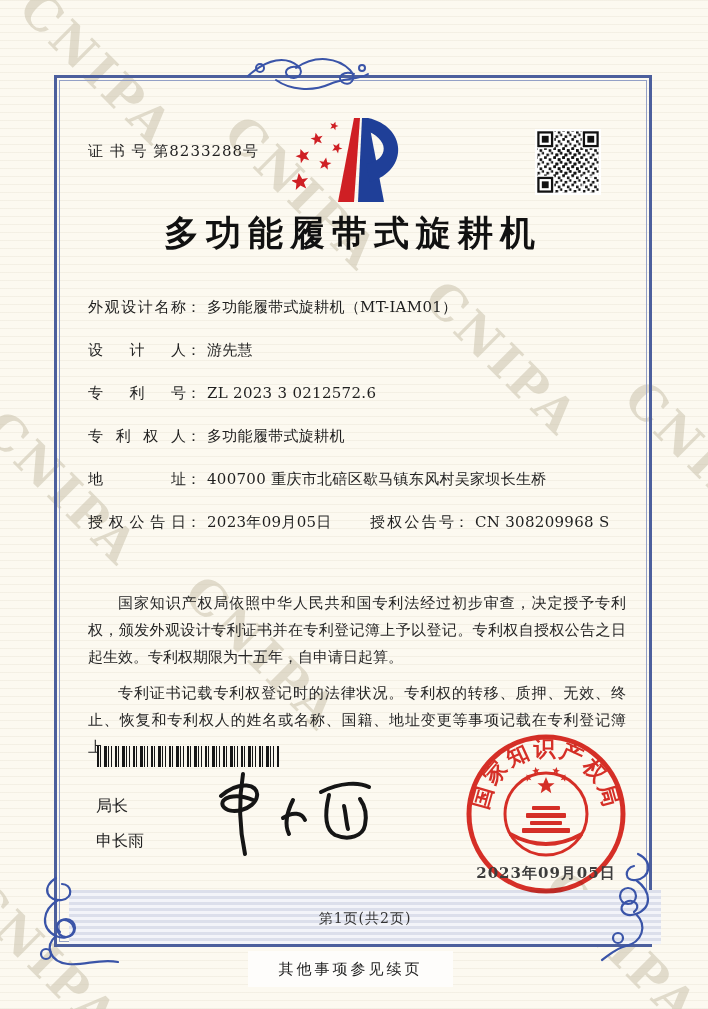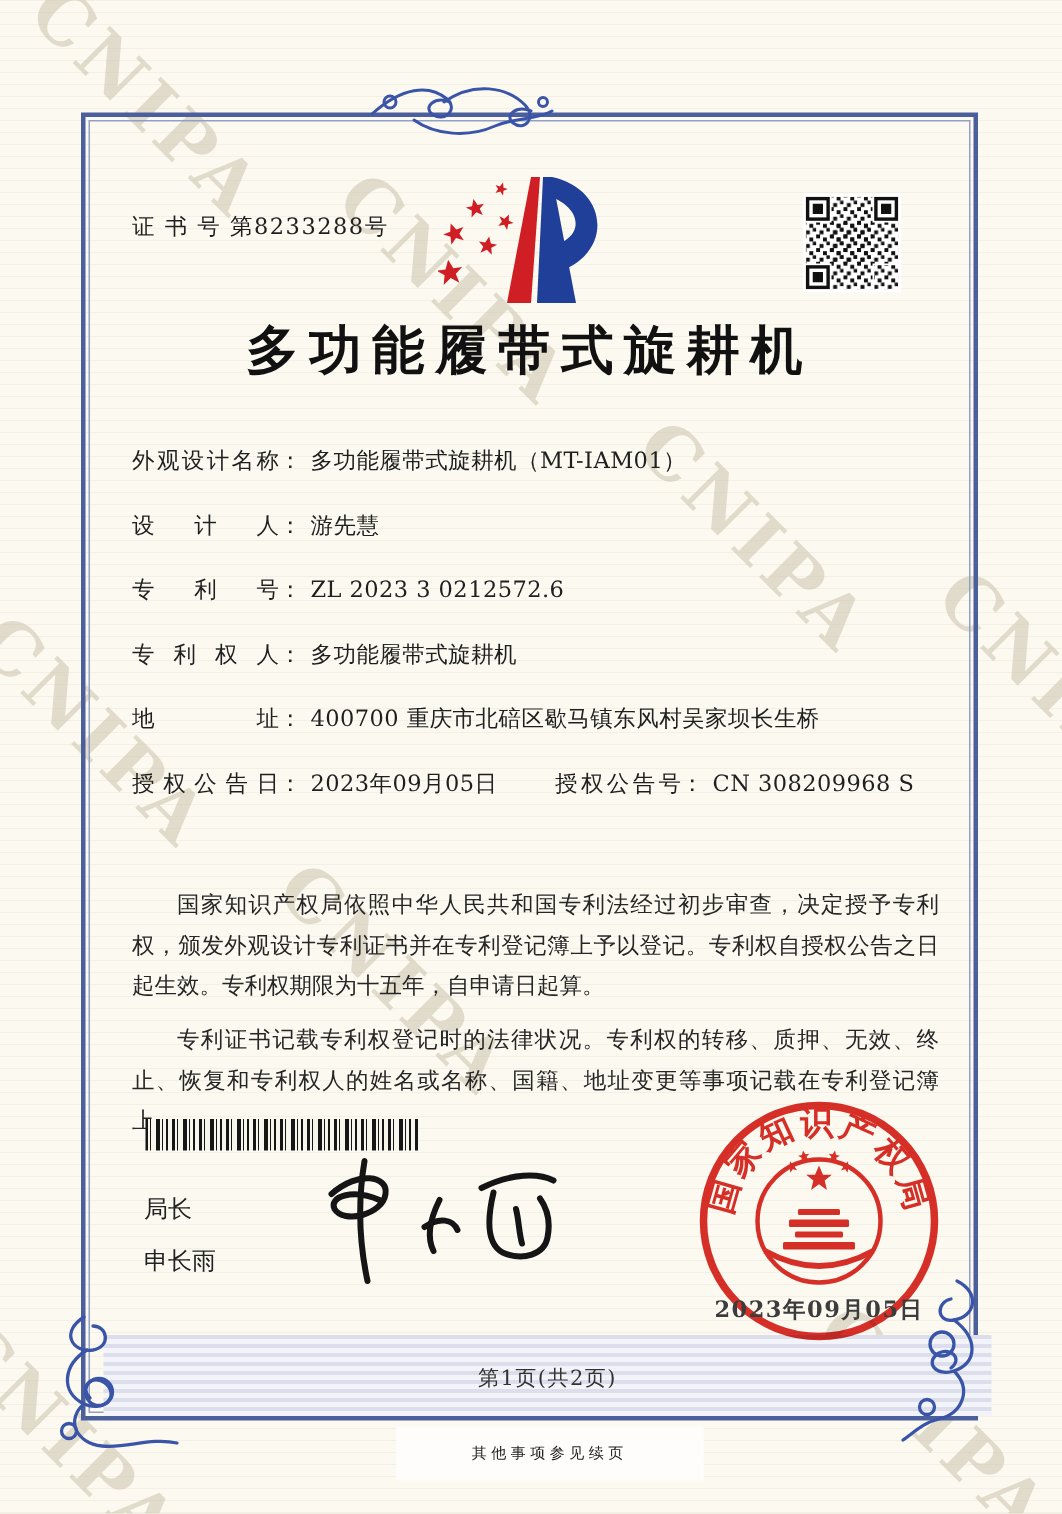--- a/index.html
+++ b/index.html
@@ -62,23 +62,23 @@
   }
   .band{
     position:absolute;left:69px;top:890px;width:592px;height:54px;
     background:repeating-linear-gradient(180deg,#dcdfeb 0 3px,#f3f4f9 3px 6px);
   }
   .page-num{
     position:absolute;left:0;top:20px;width:100%;text-align:center;
     font-size:14px;color:#333;letter-spacing:1px;
   }
   .footer-note{
-    position:absolute;left:264px;top:951px;width:205px;height:36px;
+    position:absolute;left:248px;top:951px;width:205px;height:36px;
     background:#fefdfb;display:flex;align-items:center;justify-content:center;
-    font-size:10px;letter-spacing:3px;color:#222;
+    font-size:15px;letter-spacing:3px;color:#222;
   }
   .orn{position:absolute;pointer-events:none;}
 </style>
 </head>
 <body>
 
 <div class="page">
 
   <div class="wm" style="left:0px;top:40px;">CNIPA</div>
   <div class="wm" style="left:205px;top:165px;">CNIPA</div>

